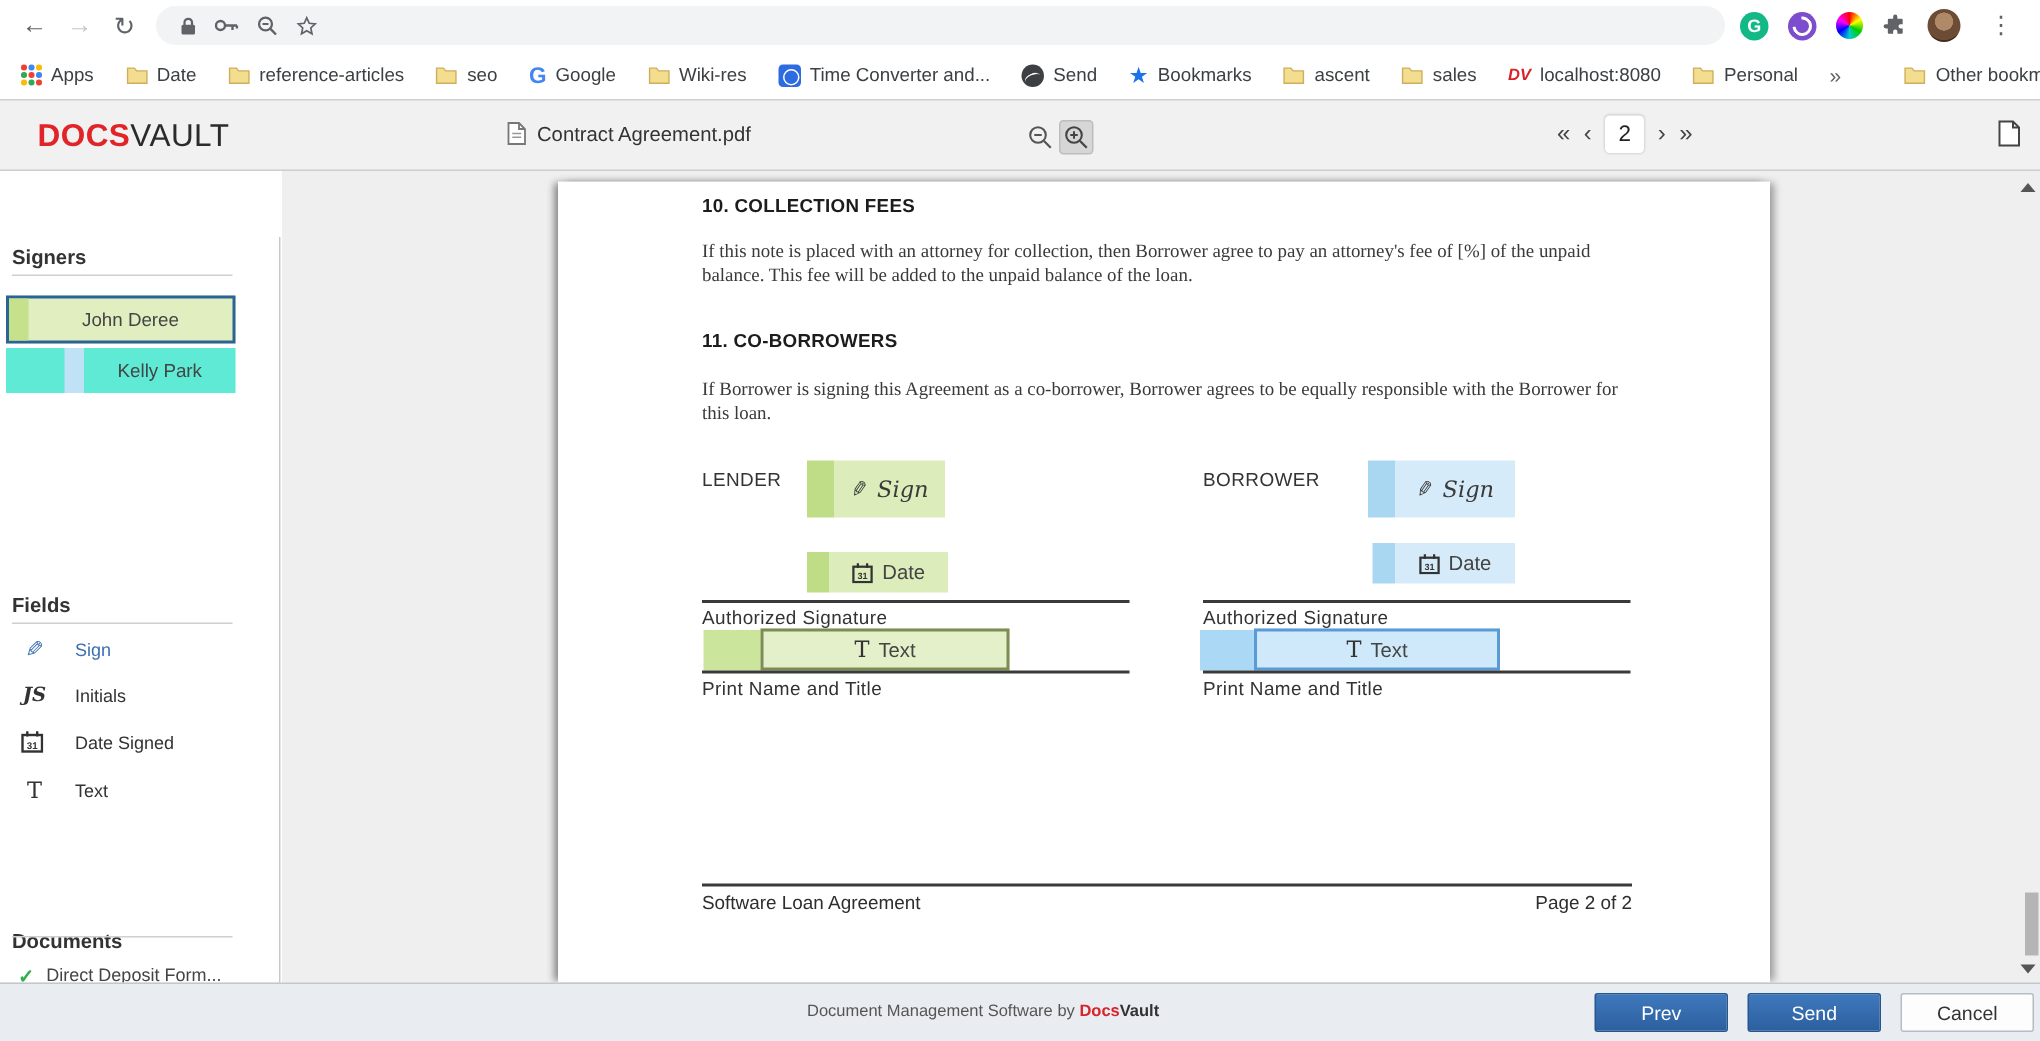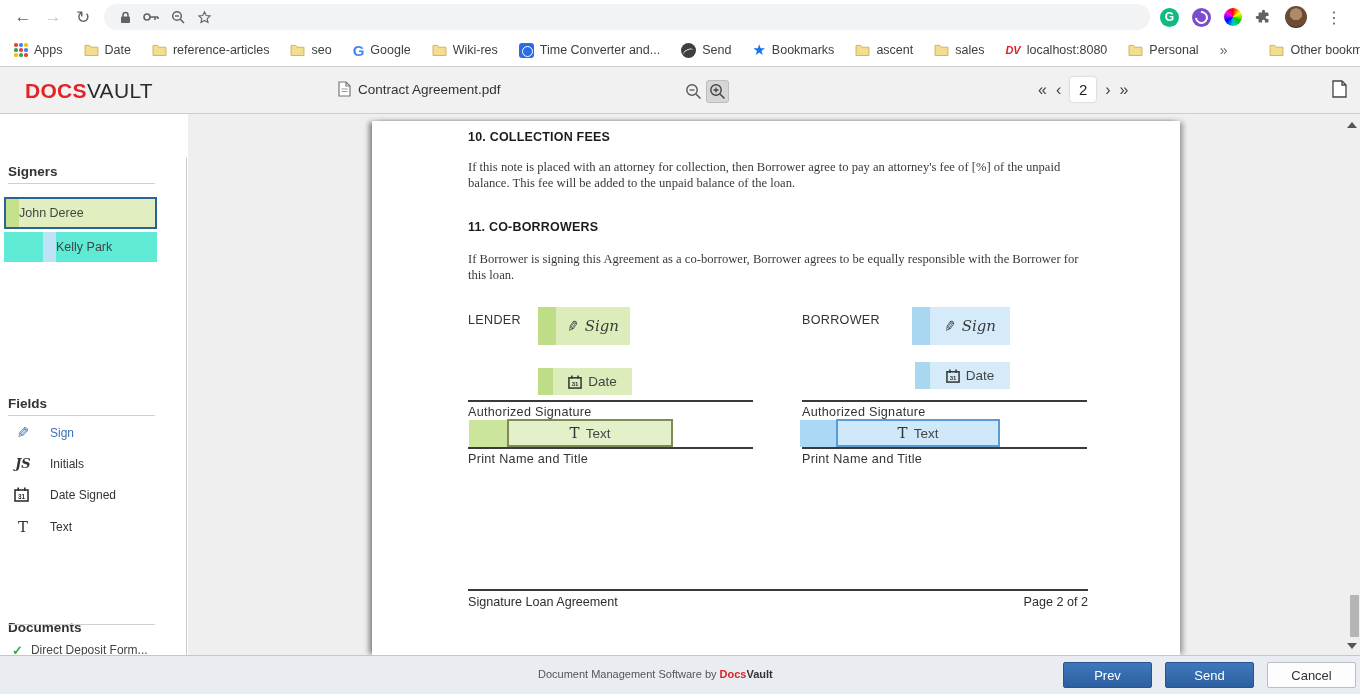--- a/index.html
+++ b/index.html
@@ -54,21 +54,21 @@
   
   .sidebar { position:absolute; left:0; top:114px; width:187px; height:541px; background:#fff; border-right:1px solid #c9c9c9;margin-top:44px; }
   .viewer { position:absolute; left:188px; top:114px; width:1172px; height:541px; background:#efefef; overflow:hidden; }
   .bottom-bar { position:absolute; left:0; top:655px; width:1360px; height:39px; background:#e9edf2; border-top:1px solid #c3c7cc; }
 
   
   .sb-title { position:absolute; left:8px; font-size:13.5px; font-weight:bold; color:#333; }
   .sb-rule { position:absolute; left:8px; width:147px; height:1px; background:#cfcfcf; }
   .signer { position:absolute; left:4px; width:153px; display:flex; align-items:center; font-size:12.5px; color:#444; cursor:pointer; }
   .signer .stripe { align-self:stretch; width:13px; }
-  .signer .s-label { flex:1; }
+  .signer .s-label { flex:1; text-align:center; }
   .signer.sel { height:32px; border:2px solid #2a6496; background:#e1efc0; }
   .signer.sel .stripe { background:#c5e18c; }
   .signer.alt { height:30px; background:#5eead4;padding-left:39px; }
   .signer.alt .stripe { background:#bfe2f6; }
   .fld-item { position:absolute; left:14px; display:flex; align-items:center; gap:18px; font-size:12px; color:#333; cursor:pointer; }
   .fld-item .f-ico { width:18px; text-align:center; }
   .pen-blue { color:#3d6fb3; font-size:15px; display:inline-block; transform:scaleX(-1); }
   .js-ico { font-family:"DejaVu Serif", serif; font-style:italic; font-weight:bold; font-size:13px; color:#333; }
   .t-ico { font-family:"DejaVu Serif", serif; font-size:15px; color:#333; }
   .sign-link { color:#3d6fb3; }
@@ -420,21 +420,21 @@
           </span>
       </div>
 
       <div class="thin-line" style="left:96px; top:326px; width:285px"></div>
       <div class="thin-line" style="left:430px; top:326px; width:285px"></div>
       <div class="pdf-lbl" style="left:96px; top:331px">Print Name and Title</div>
       <div class="pdf-lbl" style="left:430px; top:331px">Print Name and Title</div>
 
       <div class="sig-line" style="left:96px; top:468px; width:620px"></div>
       <div class="pdf-footer">
-        <span>Signature Loan Agreement</span>
+        <span>Software Loan Agreement</span>
         <span>Page 2 of 2</span>
       </div>
     </div>
 
     <div class="scroll-arrow scroll-up"></div>
     <div class="scroll-thumb"></div>
     <div class="scroll-arrow scroll-down"></div>
   </div>
 
   <div class="bottom-bar">

